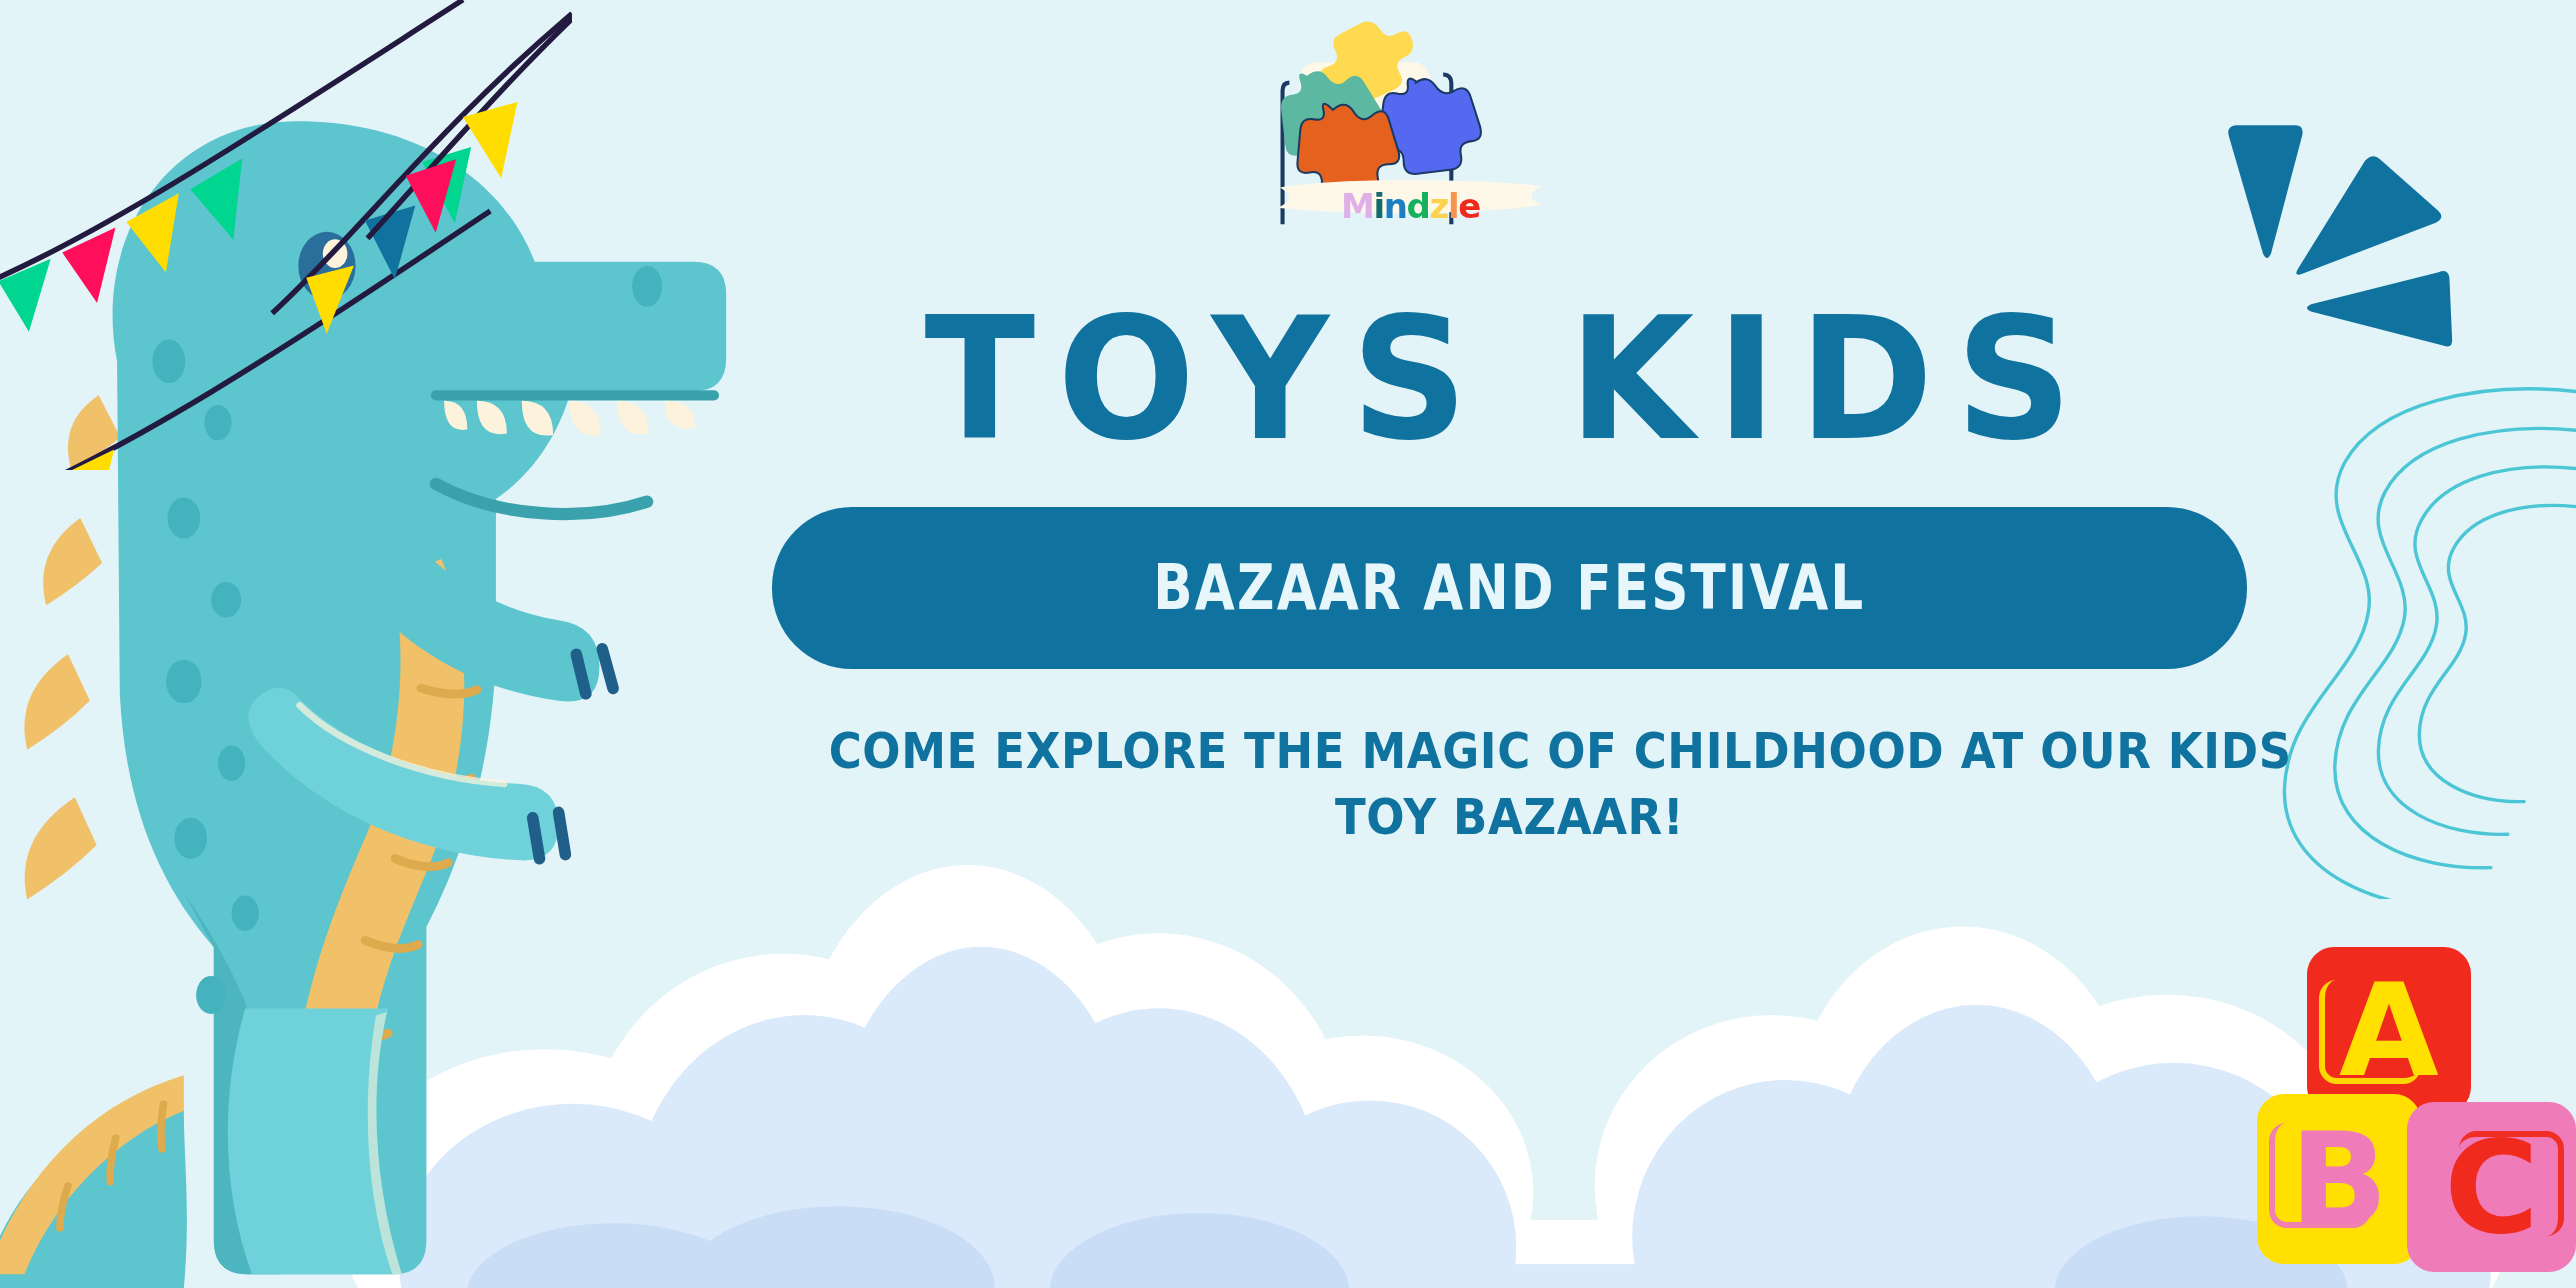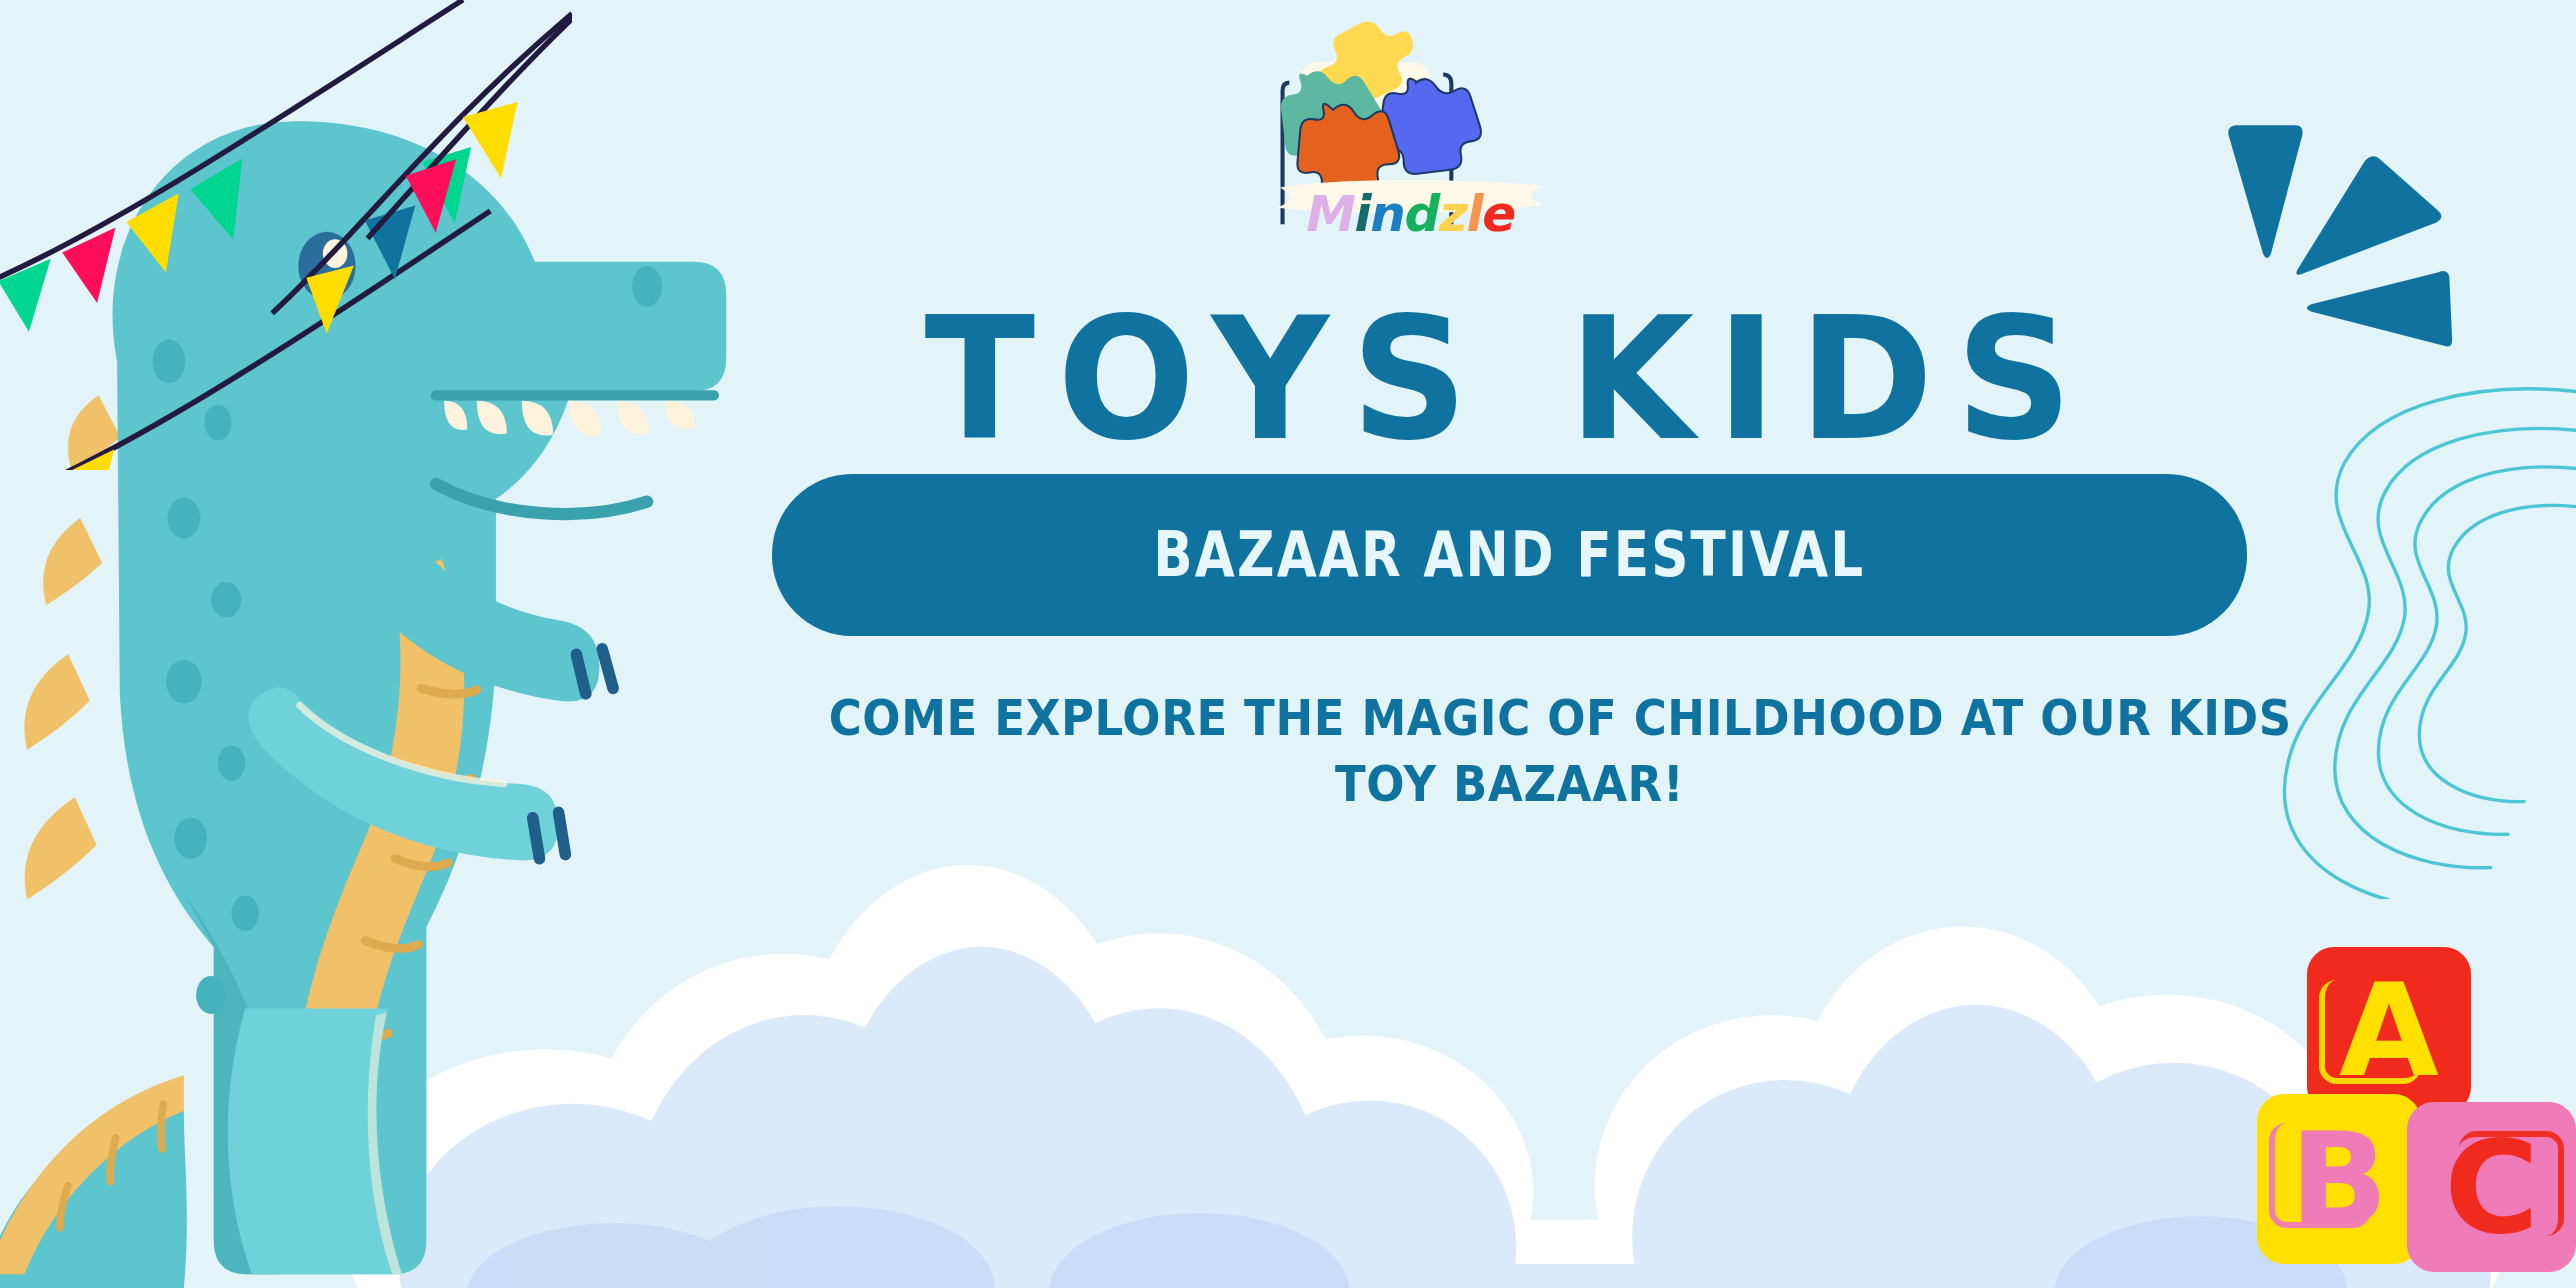--- a/index.html
+++ b/index.html
@@ -22,39 +22,39 @@
   .dino { position:absolute; left:-41px; top:41px; width:804px; height:1247px; }
   .bunting { position:absolute; left:-13.6px; top:-6.8px; width:586px; height:477px; }
 
   
   .logo-wrap {
     position:absolute; left:1274px; top:20.4px; width:273px; height:245px;
   }
   .logo-word {
     position:absolute; left:0; top:169px; width:273px; text-align:center;
     font-family:"DejaVu Sans", sans-serif; font-weight:bold;
-    font-size:50px; letter-spacing:-1.4px; line-height:1;font-style:italic;
+    font-size:34px; letter-spacing:-1.4px; line-height:1;
   }
   .logo-word span { display:inline-block; }
 
   
   .content { position:absolute; left:753px; top:300px; width:1513px; }
   .headline {
     font-family:"DejaVu Sans", sans-serif;
     font-weight:bold;
     font-size:169px;
     line-height:0.95;
     color:#10729e;
     text-align:center;
     letter-spacing:23px;
     transform:scaleX(0.96);
     white-space:nowrap;
   }
   .pill {
-    margin:13px auto 0;
+    margin:46px auto 0;
     width:1475px;
     height:162px;
     background:#10729e;
     border-radius:80px;
     display:flex; align-items:center; justify-content:center;
   }
   .pill-text {
     font-family:"DejaVu Sans", sans-serif;
     font-weight:bold;
     font-size:63px;

